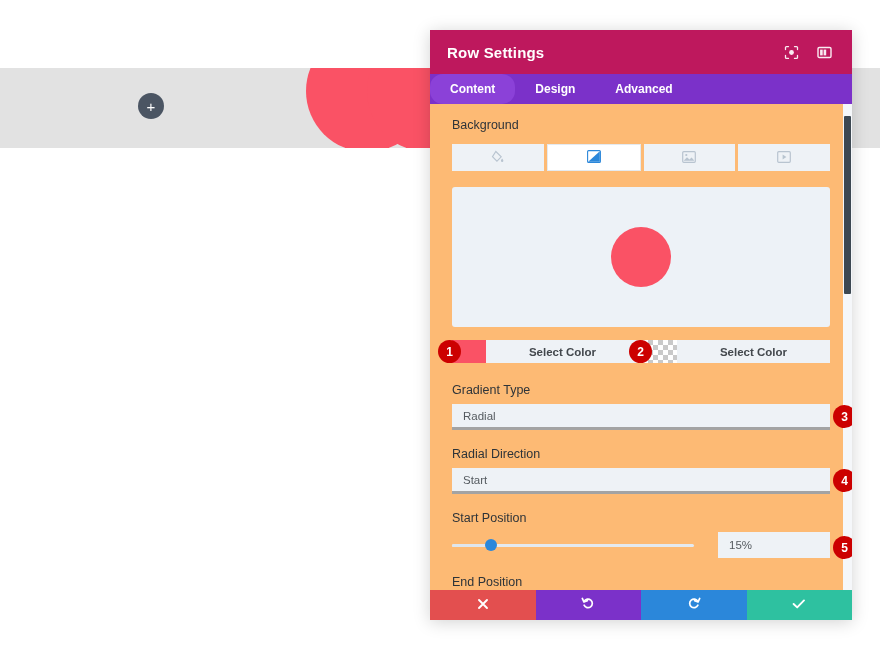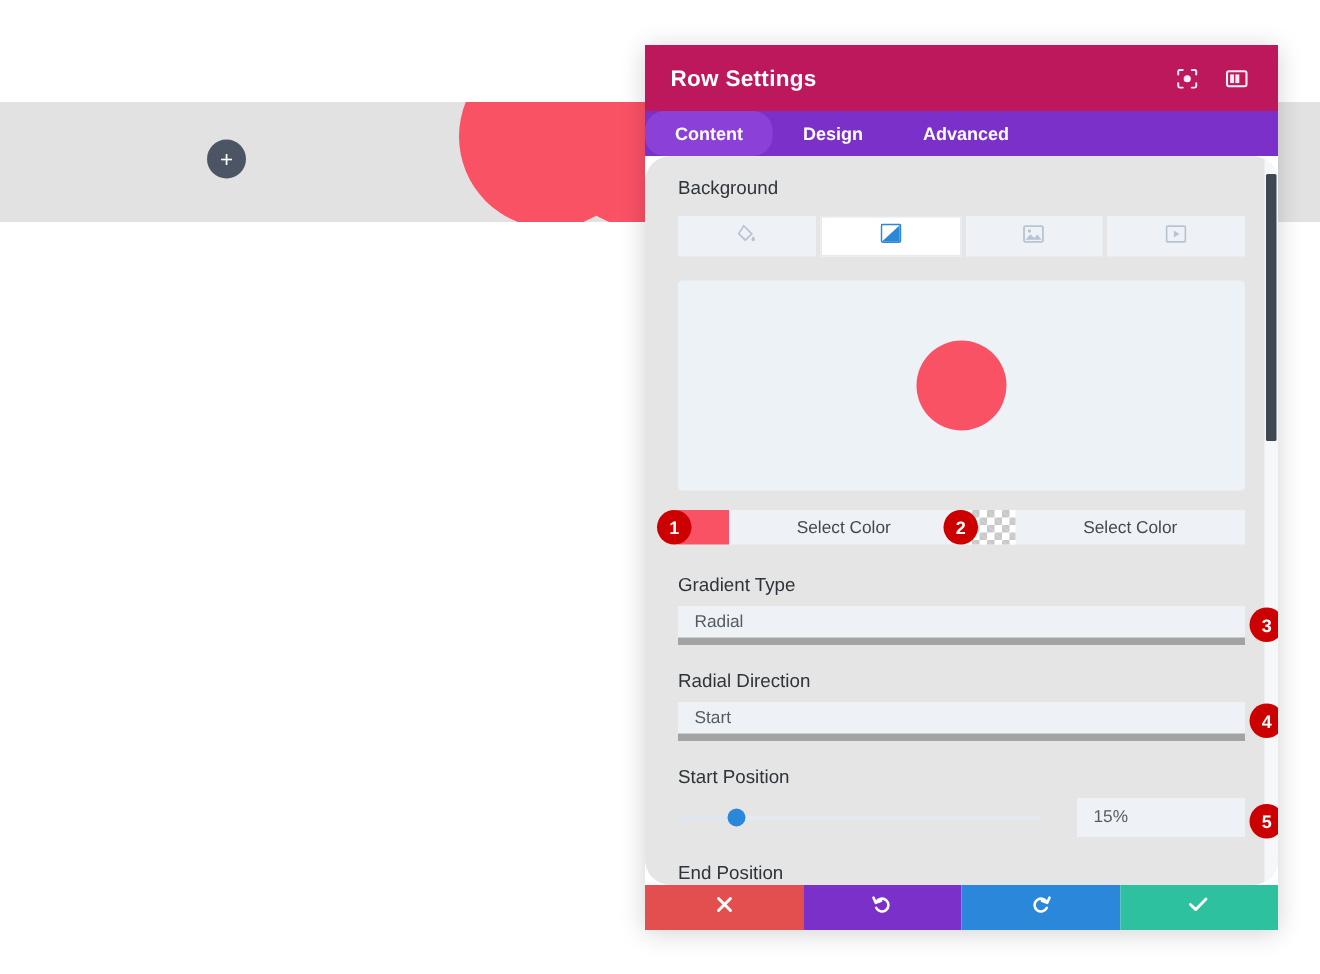--- a/index.html
+++ b/index.html
@@ -119,22 +119,21 @@
   .modal-tab.active {
     background: #8b41d8;
     border-radius: 13px;
   }
 
   
   .modal-body {
     flex: 1;
     position: relative;
     overflow: hidden;
-    background: #e5e5e5;
-    border-radius: 17px;
+    background: #fdba74;
   }
   .modal-scroll {
     position: absolute;
     left: 0; top: 0; right: 0; bottom: 0;
     padding: 12px 22px 10px 22px;
     box-sizing: border-box;
   }
 
   .section-label {
     font-size: 12.5px;
@@ -203,39 +202,39 @@
       linear-gradient(45deg, #c9c9c9 25%, transparent 25%, transparent 75%, #c9c9c9 75%);
     background-size: 10px 10px;
     background-position: 0 0, 5px 5px;
     background-color: #ffffff;
   }
   .color-stop-label {
     flex: 1;
     text-align: center;
     font-size: 11.5px;
     color: #43484d;
-    font-weight: normal;
+    font-weight: bold;
   }
 
   
   .field-group { margin-bottom: 17px; position: relative; }
   .field-label {
     font-size: 12.5px;
     color: #2e3439;
     margin-bottom: 7px;
   }
   .select-field {
     height: 26px;
     background: #eef2f6;
     display: flex;
     align-items: center;
     padding-left: 11px;
     font-size: 11.5px;
     color: #555b60;
-    border-bottom: 5px solid #a3a3a3;
+    border-bottom: 3px solid #a3a3a3;
     box-sizing: border-box;
   }
 
   
   .slider-row {
     display: flex;
     align-items: center;
     gap: 24px;
   }
   .slider-track-wrap {

